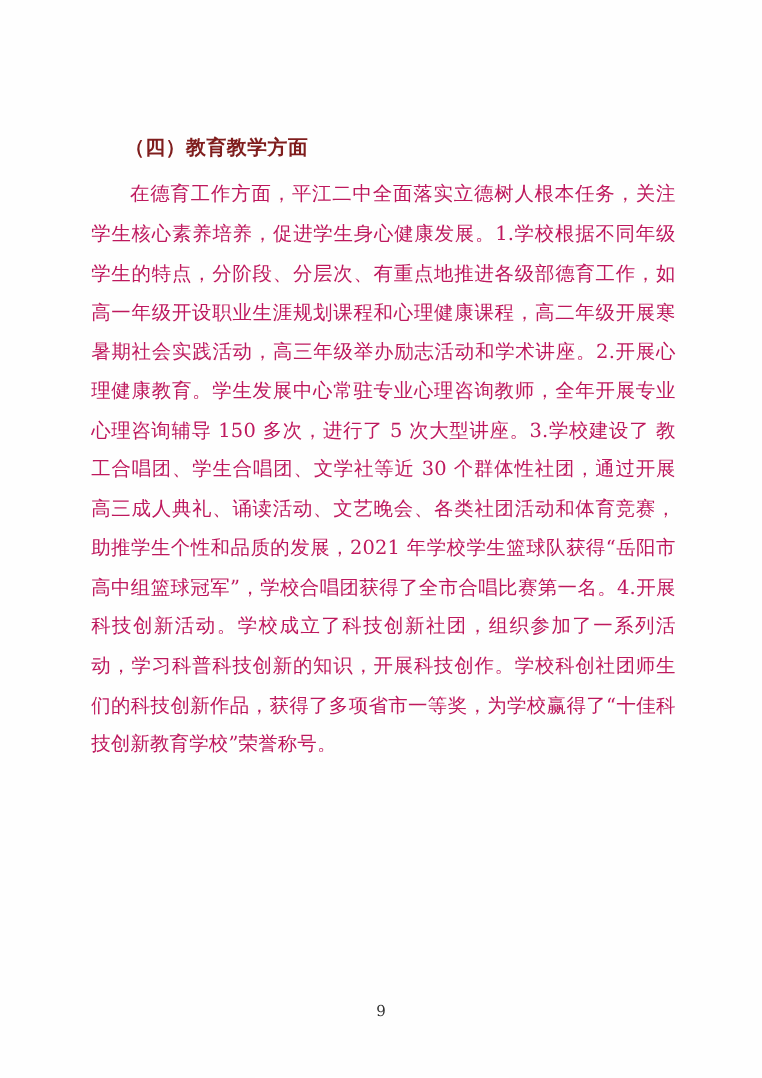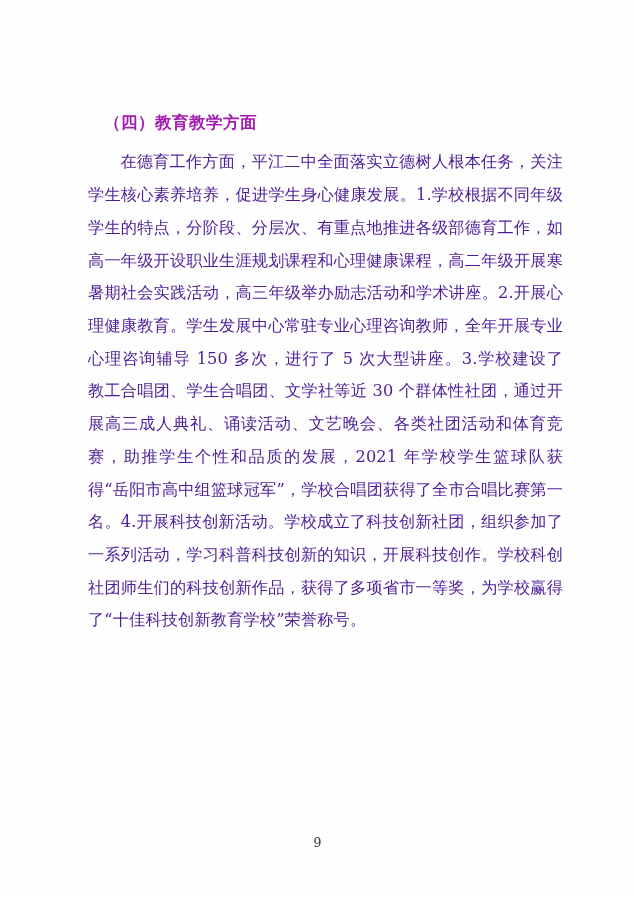--- a/index.html
+++ b/index.html
@@ -24,30 +24,30 @@
     background: #fefefe;
   }
   .heading {
     font-family: "DejaVu Serif", serif;
     font-weight: bold;
     font-size: 16.5px;
     line-height: 1.6;
     letter-spacing: 0.5px;
     margin: 0 0 10px 0;
     padding-left: 32px;
-    color: #a21caf;
+    color: #7f1d1d;
   }
   .para {
     font-size: 16.2px;
     line-height: 2.02;
     text-align: justify;
     text-justify: inter-ideograph;
-    margin: 0 0 2px 16px;
+    margin: 0 0 2px 4px;
     text-indent: 2em;
-    color: #4c1d95;
+    color: #be185d;
     letter-spacing: 0.15px;
   }
   .page-number {
     position: absolute;
     bottom: 48px;
     left: 0;
     width: 100%;
     text-align: center;
     font-size: 12.5px;
     color: #333;

